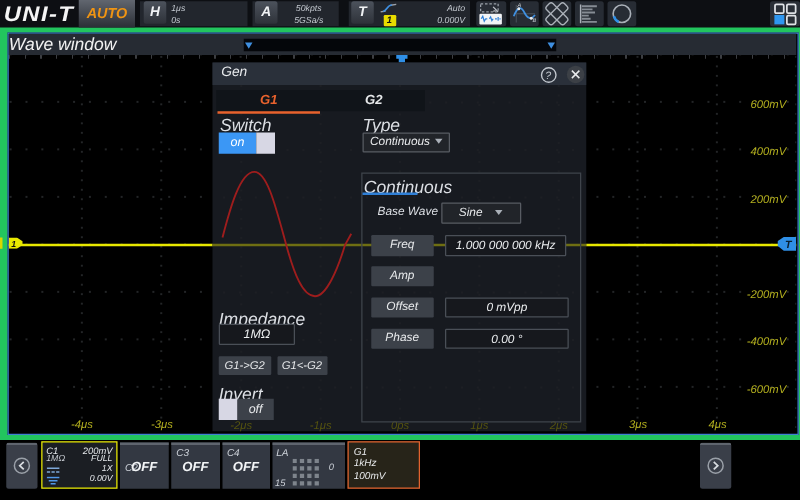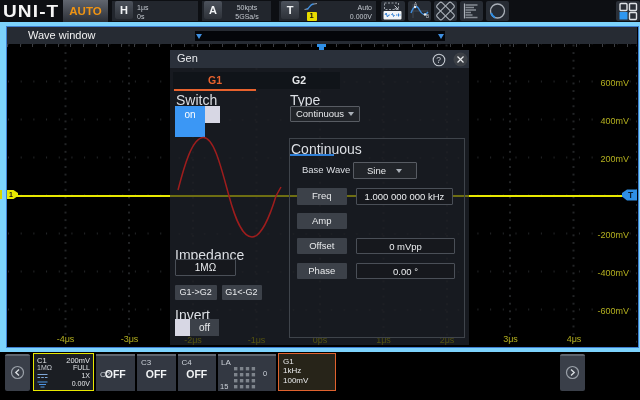--- a/index.html
+++ b/index.html
@@ -1,25 +1,25 @@
 <!DOCTYPE html>
 <html><head><meta charset="utf-8"><style>
 *{margin:0;padding:0;box-sizing:border-box;font-family:"Liberation Sans",sans-serif;}
 html,body{width:640px;height:400px;background:#000;overflow:hidden;}
-#page{position:relative;width:640px;height:400px;background:#7dd3fc;}
+#page{position:relative;width:640px;height:400px;background:#22c55e;font-style:italic;}
 .abs{position:absolute;}
 
 #topbar{position:absolute;left:0;top:0;width:640px;height:22px;background:#0d0f13;}
 .tpanel{position:absolute;top:1px;height:20px;background:#22262d;}
 .tbtn{position:absolute;top:1px;width:18px;height:18px;border-radius:2px;background:linear-gradient(#4c525c,#2e3239);color:#f0f2f4;font-weight:bold;font-size:11px;text-align:center;line-height:18px;}
 .tiny{font-size:7px;color:#c3c8cf;line-height:9px;}
 .itile{position:absolute;top:1px;width:23.5px;height:20px;background:#272c34;border-radius:2px;}
 
 #wave{position:absolute;left:6px;top:26px;width:633px;height:322px;border:1.5px solid #3f7fd0;background:#000;}
-#wtitle{position:absolute;left:0;top:0;width:630px;height:17px;background:#262b33;color:#f2f2f2;font-size:11px;line-height:17px;padding-left:21px;}
+#wtitle{position:absolute;left:0;top:0;width:630px;height:17px;background:#262b33;color:#f2f2f2;font-size:14px;line-height:17px;padding-left:0;}
 #posbar{position:absolute;left:188px;top:4px;width:250px;height:10px;background:#04060a;}
 .tri{position:absolute;width:0;height:0;border-left:3.5px solid transparent;border-right:3.5px solid transparent;border-top:5px solid #3f8fe0;top:2.5px;}
 #grid{position:absolute;left:0;top:17px;width:630px;height:302px;
 background-image:radial-gradient(circle,#232527 0.7px,transparent 1.1px),radial-gradient(circle,#232527 0.7px,transparent 1.1px);
 background-size:12.7px 38px,63.5px 7.6px;
 background-position:-4.85px 18.5px,26.75px -2.3px;}
 .mvlab{position:absolute;color:#b3af1e;font-size:9px;width:50px;text-align:right;right:9px;}
 .tlab{position:absolute;color:#b3af1e;font-size:9px;width:40px;text-align:center;top:307px;}
 #yline{position:absolute;left:0px;top:167.5px;width:630px;height:2px;background:#e8e800;}
 
@@ -167,21 +167,21 @@
     <circle cx="7.5" cy="7.5" r="7" fill="#3c4046"></circle>
     <path d="M4.5,4.5 L10.5,10.5 M10.5,4.5 L4.5,10.5" stroke="#e8eaec" stroke-width="1.2"></path>
   </svg>
   <div id="dtabs"></div>
   <div class="abs" style="left:3px;top:22px;width:84px;height:17px;color:#e8622d;font-weight:bold;font-size:10.5px;text-align:center;line-height:17px;">G1</div>
   <div class="abs" style="left:87px;top:22px;width:84px;height:17px;color:#e6e8ea;font-weight:bold;font-size:10.5px;text-align:center;line-height:17px;">G2</div>
   <div class="abs" style="left:4px;top:38.5px;width:82px;height:2.5px;background:#e8622d;"></div>
   <div class="dlab" style="left:6px;top:42px;">Switch</div>
 
   <div class="abs" style="left:5px;top:55.5px;width:45px;height:17px;">
-    <div class="abs" style="left:0;top:0;width:30px;height:31px;background:#3b97f5;color:#fff;font-size:10px;text-align:center;line-height:17px;">on</div>
+    <div class="abs" style="left:0;top:0;width:30px;height:17px;background:#3b97f5;color:#fff;font-size:10px;text-align:center;line-height:17px;">on</div>
     <div class="abs" style="left:30px;top:0;width:15px;height:17px;background:#d7d7e4;"></div>
   </div>
   <div class="dlab" style="left:120px;top:42px;">Type</div>
   <div class="drop" style="left:120px;top:56px;width:70px;height:15.5px;line-height:14px;">Continuous<span class="arr"></span></div>
 
   <div class="abs" style="left:119px;top:88px;width:176px;height:200px;border:1px solid #3f444b;"></div>
   <div class="dlab" style="left:121px;top:91px;">Continuous</div>
   <div class="abs" style="left:120px;top:103.5px;width:44px;height:2px;background:#2f7fd6;"></div>
   <div class="dlab" style="left:132px;top:114px;font-size:9.5px;">Base Wave</div>
   <div class="drop" style="left:182.5px;top:112px;width:64px;height:16.5px;line-height:15px;">Sine<span class="arr" style="margin-left:10px;"></span></div>

